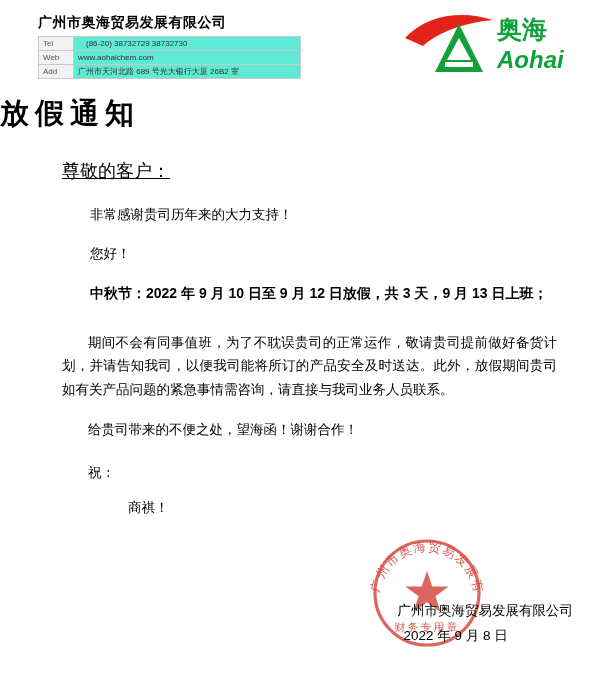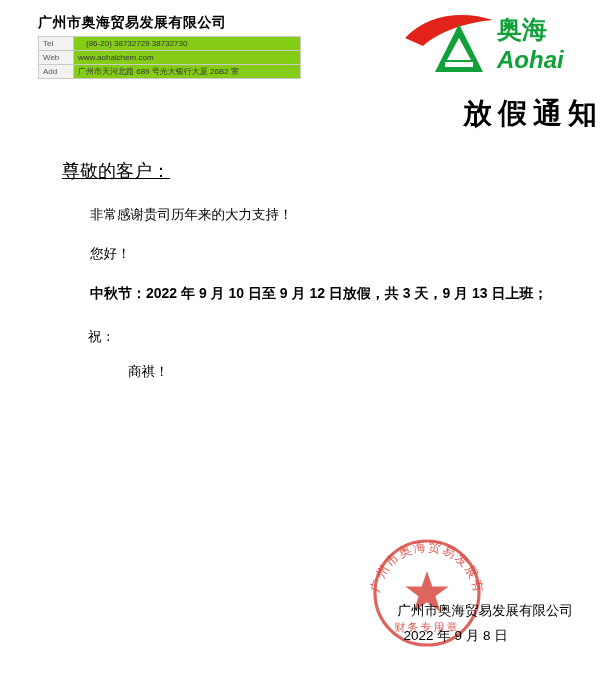--- a/index.html
+++ b/index.html
@@ -45,40 +45,40 @@
     vertical-align: middle;
   }
   .contact-table td.lbl {
     width: 26px;
     background: #f2f2f2;
     color: #555;
     font-size: 8px;
   }
   .contact-table td.val {
     width: 210px;
-    background: #84cc16;
+    background: #5eead4;
     white-space: nowrap;
   }
   .contact-table tr.r1 td.val { padding-left: 12px; }
   .contact-table tr.r2 td.val { padding-left: 12px; }
 
   
   .logo {
     position: absolute;
     right: 22px;
     top: 8px;
     width: 180px;
     height: 72px;
   }
   .logo svg { display: block; }
 
   
   .doc-title {
     margin-top: 6px;
-    text-align: right;
+    text-align: left;
     font-size: 29px;
     font-weight: bold;
     letter-spacing: 6px;
     font-family: "DejaVu Sans", sans-serif;
   }
 
   
   .body-wrap {
     position: relative;
     padding: 0 46px 0 50px;
@@ -200,21 +200,23 @@
 
   <div class="salutation">尊敬的客户：</div>
 
   <p class="para spaced">非常感谢贵司历年来的大力支持！</p>
 
   <p class="para spaced">您好！</p>
 
 
   <p class="holiday-line">中秋节：2022 年 9 月 10 日至 9 月 12 日放假，共 3 天，9 月 13 日上班；</p>
 
-
+  <p class="block">期间不会有同事值班，为了不耽误贵司的正常运作，敬请贵司提前做好备货计划，并请告知我司，以便我司能将所订的产品安全及时送达。此外，放假期间贵司如有关产品问题的紧急事情需咨询，请直接与我司业务人员联系。</p>
+
+  <p class="block2">给贵司带来的不便之处，望海函！谢谢合作！</p>
 
   <p class="zhu">祝：</p>
 
   <p class="shangqi">商祺！</p>
 </div>
 
 <div class="stamp">
   <svg width="136" height="136" viewBox="0 0 136 136" xmlns="http://www.w3.org/2000/svg">
     <defs>
       <path id="arcpath" d="M 68,68 m -50,0 a 50,50 0 1,1 100,0" fill="none"></path>

